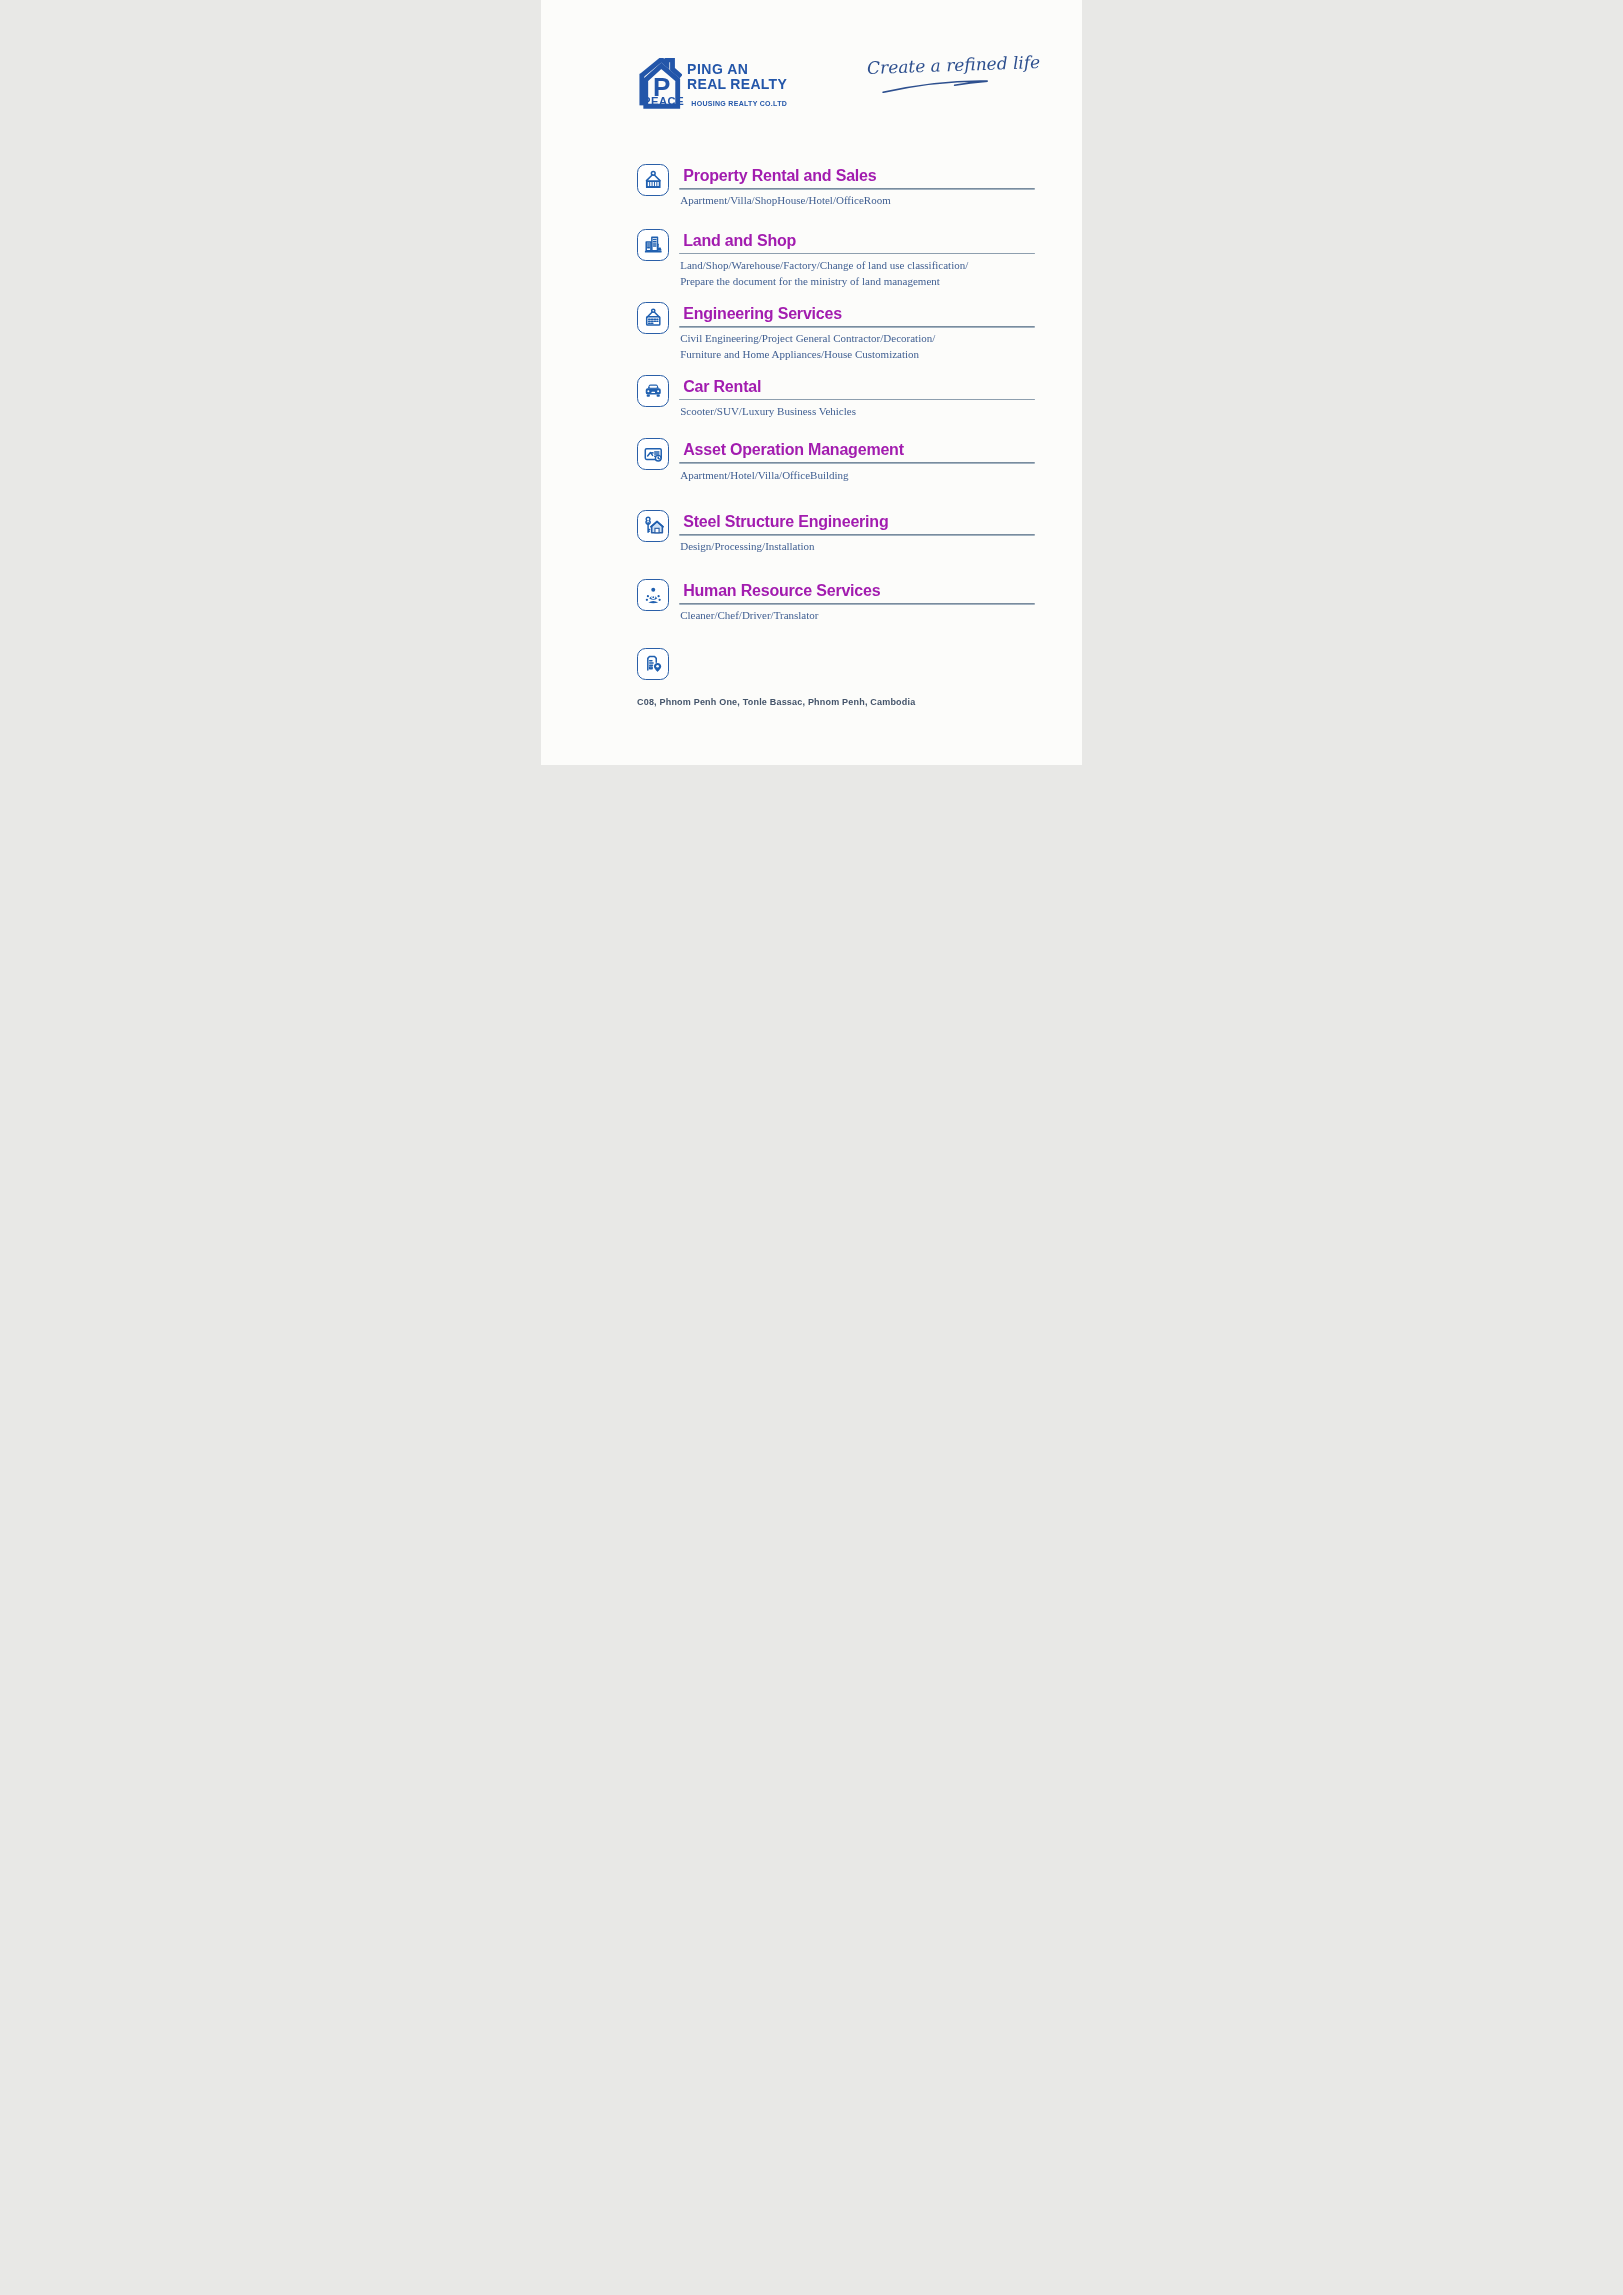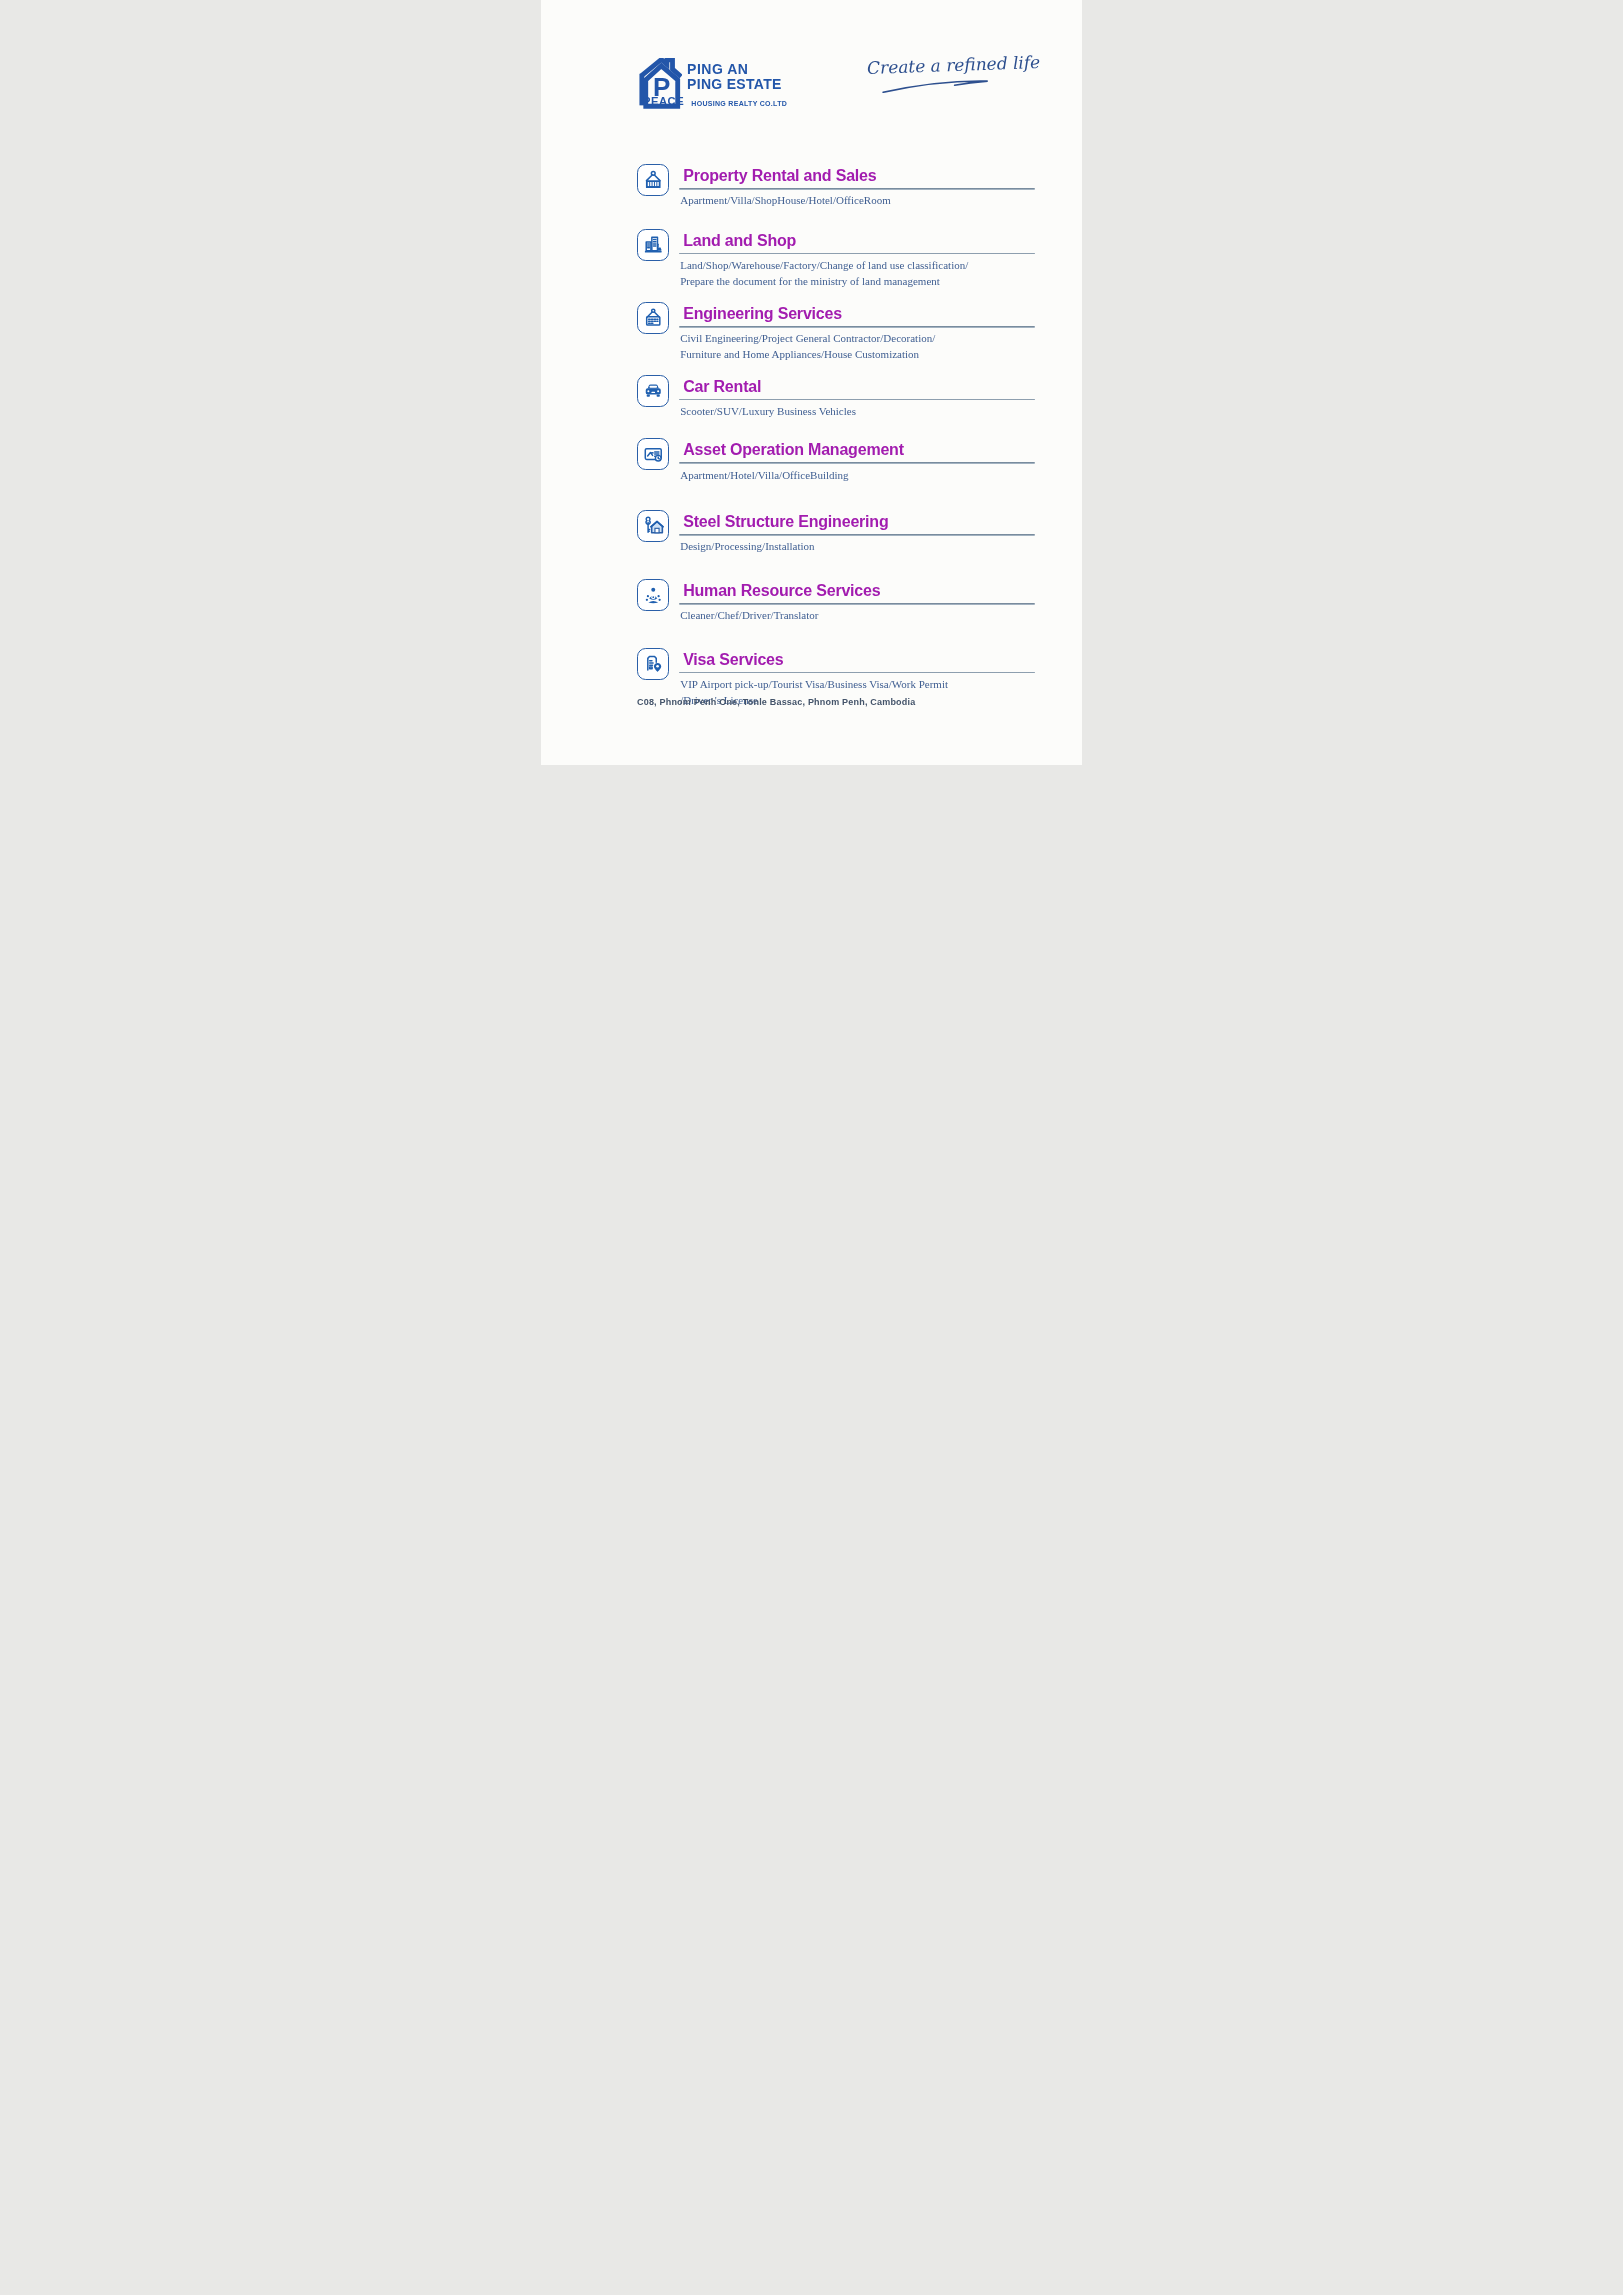--- a/index.html
+++ b/index.html
@@ -72,21 +72,21 @@
   <div class="header">
     <div class="logo">
       <svg class="logo-mark" viewBox="0 0 24 28">
         <rect x="1.2" y="8.5" width="2.6" height="17" fill="#2356a9"></rect>
         <path d="M4.6 26 V11.8 L13 4.2 L21.8 11.8 V26 Z" fill="none" stroke="#2356a9" stroke-width="2.6" stroke-linejoin="miter"></path>
         <path d="M2.2 9.6 L13 0.8 L16 3.4 L16 1 H19 V6 L23.6 10" fill="none" stroke="#2356a9" stroke-width="2.6"></path>
         <text x="13.2" y="20.5" font-family="Liberation Sans,sans-serif" font-size="14" font-weight="bold" fill="#2356a9" text-anchor="middle">P</text>
       </svg>
       <div class="logo-text">
         <span class="logo-line1">PING AN</span>
-        <span class="logo-line2">PING ESTATE</span>
+        <span class="logo-line2">REAL REALTY</span>
         <span class="logo-bottom">
           <span class="logo-peace">PEACE</span>
           <span class="logo-sub">HOUSING REALTY CO.LTD</span>
         </span>
       </div>
     </div>
     <div class="slogan">
       <span class="slogan-text">Create a refined life</span>
       <svg class="slogan-swoosh" width="148" height="17.4" viewBox="0 0 290 34">
         <path d="M10 32 Q120 8 215 10 Q180 13 150 18" fill="none" stroke="#2d4f8e" stroke-width="3" stroke-linecap="round"></path>
@@ -249,26 +249,20 @@
     <section class="service m9">
       <div class="icon-box">
         <svg viewBox="0 0 24 24">
           <path class="st" d="M6.2 19.3 V6.8 L8 4.8 H13.4 L15.2 6.8 V11"></path>
           <path class="st" stroke-width="1.3" d="M8.2 9.2 h2.4 M8.2 11.6 h3.6 M8.2 14 h3"></path>
           <rect class="st" x="8.2" y="16" width="2.6" height="1.8"></rect>
           <path class="fl" d="M16.6 11.6 c2.3 0 3.9 1.7 3.9 3.7 0 2.6 -3.9 6 -3.9 6 s-3.9 -3.4 -3.9 -6 c0 -2 1.6 -3.7 3.9 -3.7 z"></path>
           <circle cx="16.6" cy="15.2" r="1.4" fill="#ffffff"></circle>
         </svg>
       </div>
-      <div class="service-content">
-        <h2 class="service-title">Visa Services</h2>
-        <div class="rule"></div>
-        <p class="service-subtitle">VIP Airport pick-up/Tourist Visa/Business Visa/Work Permit
-/Driver 's License</p>
-      </div>
     </section>
 
   </main>
 
   <footer class="footer">
     <p>C08, Phnom Penh One, Tonle Bassac, Phnom Penh, Cambodia</p>
   </footer>
 
 </div>
 

